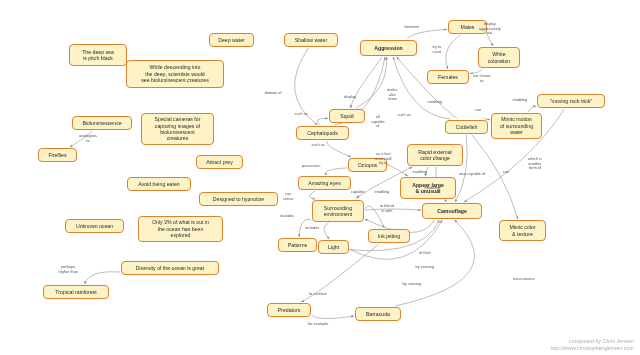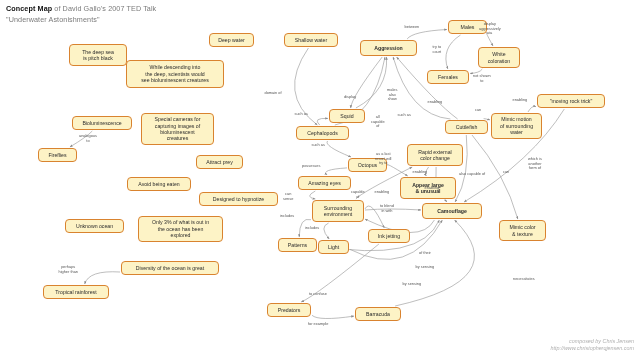--- a/index.html
+++ b/index.html
@@ -64,24 +64,20 @@
         <path d="M328.6,223.0 Q318.8,227.0 329.2,239.0"></path>
         <path d="M378.9,244.0 Q317.0,295.0 301.2,302.0"></path>
         <path d="M312.0,315.3 Q318.5,321.3 354.0,316.1"></path>
         <path d="M434.4,220.0 Q420.3,245.5 365.0,219.1"></path>
         <path d="M318.0,245.6 Q421.1,263.2 439.3,220.0"></path>
         <path d="M350.0,249.4 Q408.6,279.3 442.3,220.0"></path>
         <path d="M395.1,306.0 Q514.1,279.5 454.6,220.0"></path>
       </g>
   </svg>
 
-  <div class="title">
-    <b>Concept Map</b><span> of David Gallo's 2007 TED Talk</span><br>
-    <span>"Underwater Astonishments"</span>
-  </div>
 
   <div class="credit">
     <div>composed by Chris Jensen</div>
     <div>http://www.christopherqjensen.com</div>
   </div>
 
   <div id="node-layer">
       <div class="node" style="left: 69px; top: 44px; width: 58px; height: 22px; white-space: pre-line;">The deep sea
 is pitch black</div>
       <div class="node" style="left: 209px; top: 33px; width: 45px; height: 14px; white-space: pre-line;">Deep water</div>

